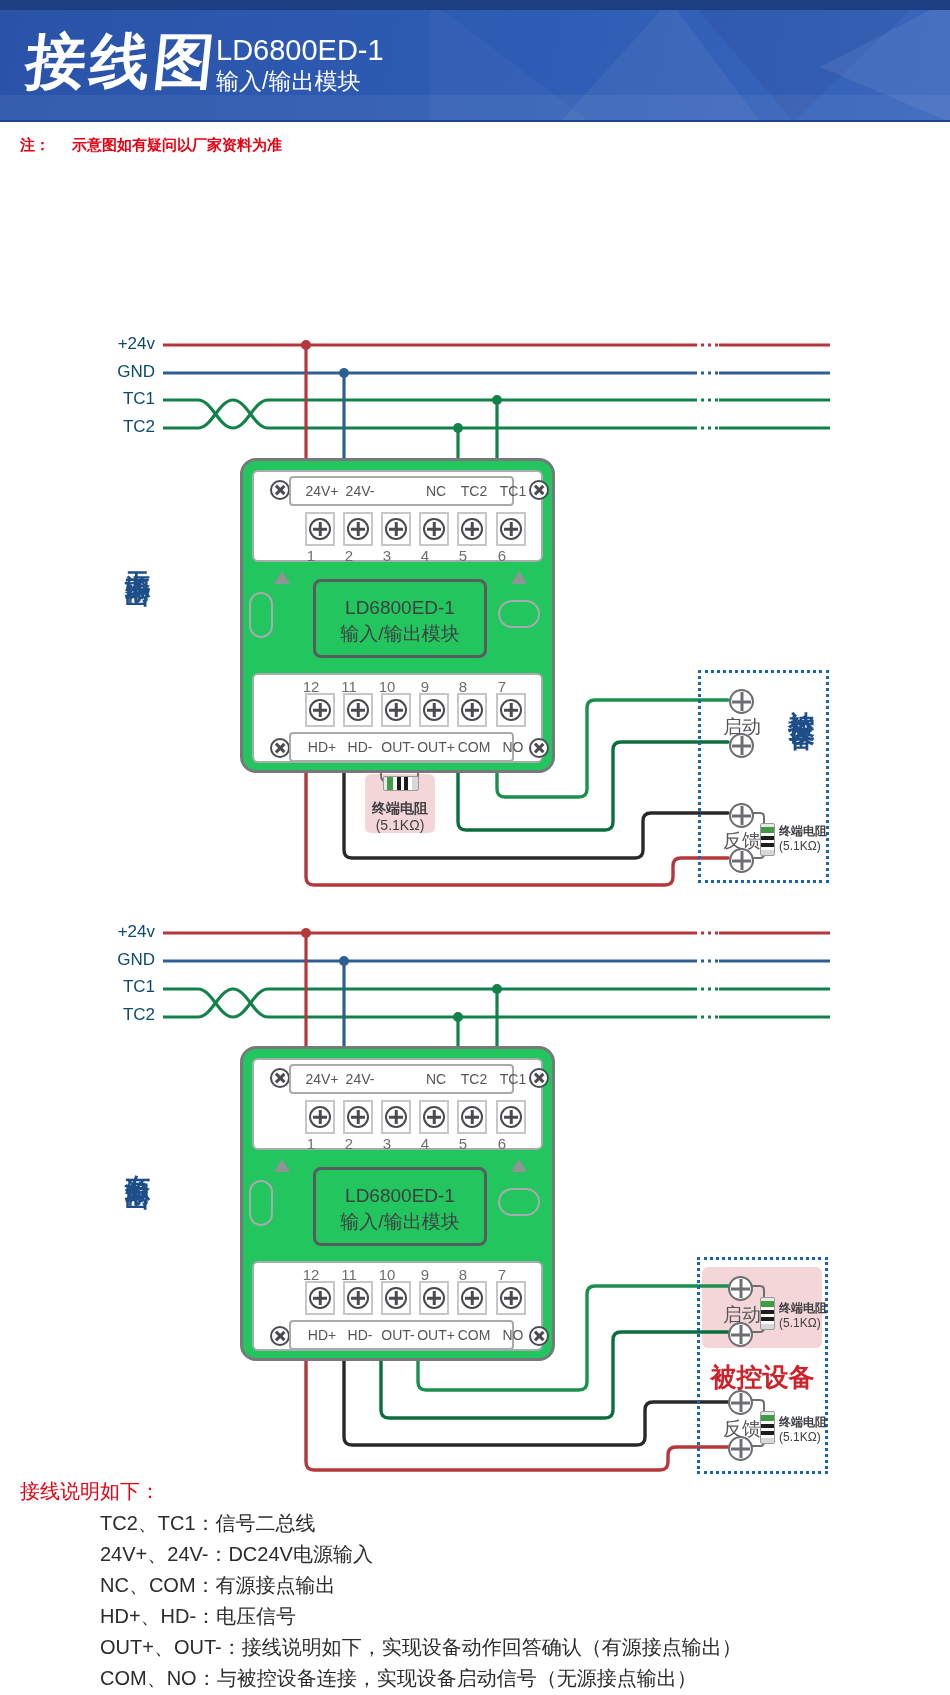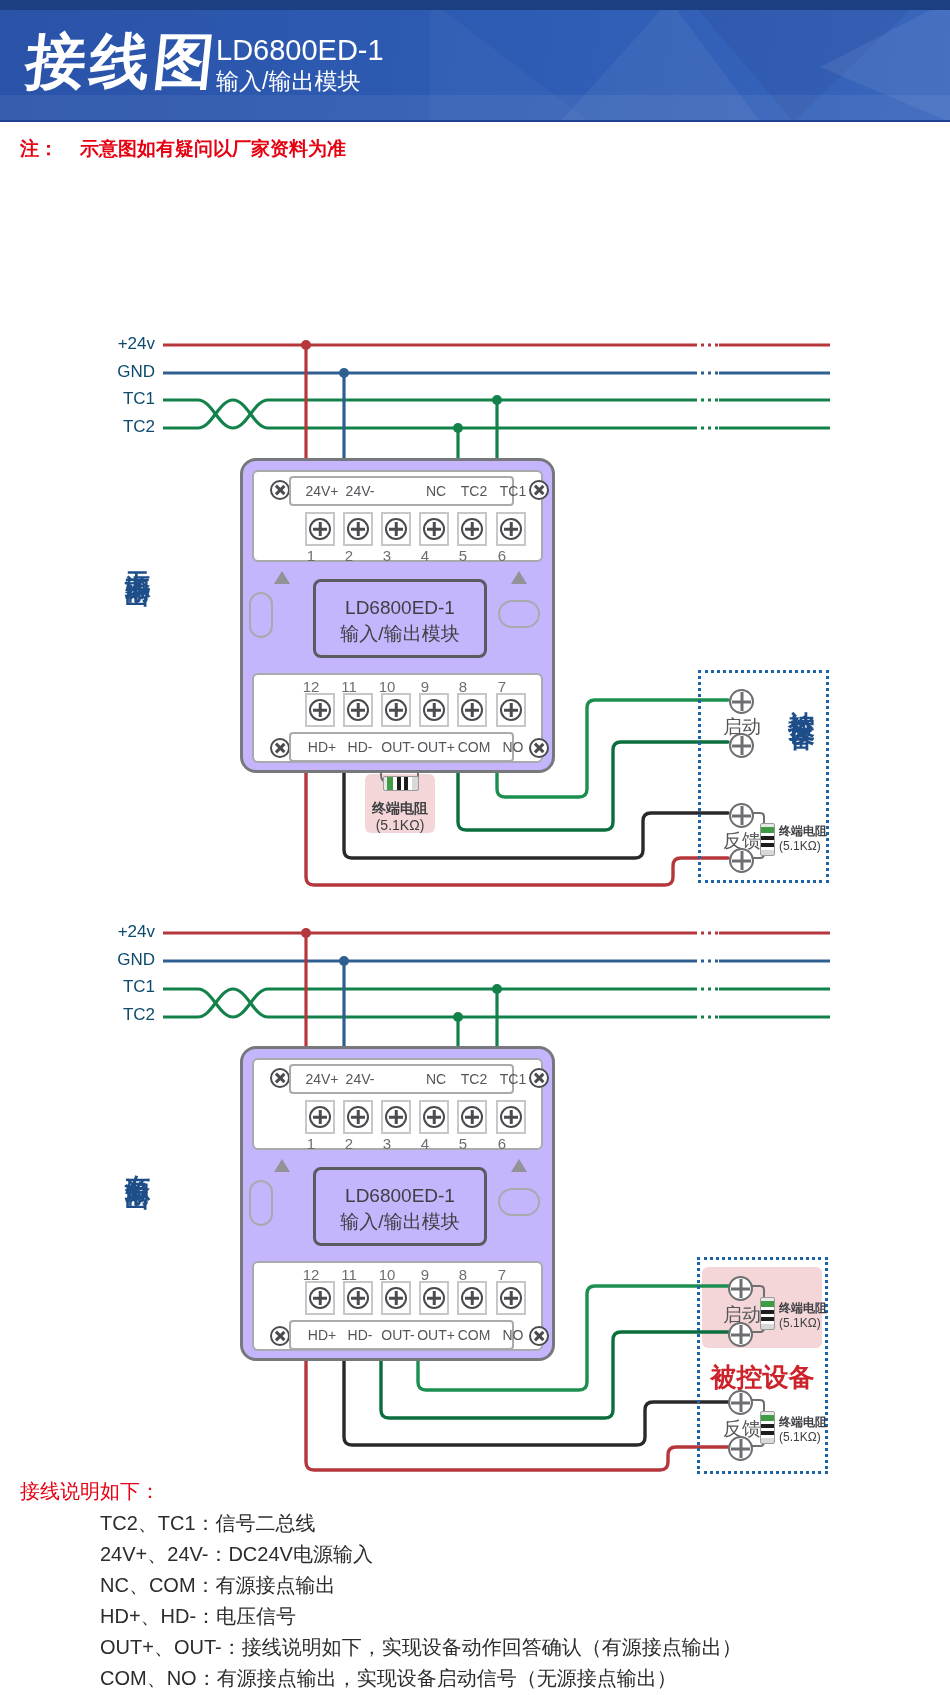--- a/index.html
+++ b/index.html
@@ -17,35 +17,35 @@
   .p1{left:560px;width:200px;background:rgba(255,255,255,0.05);clip-path:polygon(0 100%,55% 0,100% 100%);}
   .p2{left:690px;width:230px;background:rgba(0,0,40,0.06);clip-path:polygon(0 0,100% 0,45% 100%);}
   .p3{left:820px;width:130px;background:rgba(255,255,255,0.07);clip-path:polygon(100% 0,100% 100%,0 55%);}
   .p4{left:430px;width:160px;background:rgba(255,255,255,0.03);clip-path:polygon(0 0,100% 100%,0 100%);}
   .hdr-title{position:absolute;left:26px;top:22px;font-size:60px;font-weight:bold;color:#fff;
              transform:skewX(-6deg);letter-spacing:4px;}
   .hdr-model{position:absolute;left:216px;top:34px;font-size:29px;color:#fff;}
   .hdr-sub{position:absolute;left:216px;top:66px;font-size:23px;color:#fff;}
 
   
-  .note{position:absolute;left:20px;top:136px;font-size:19px;font-weight:bold;color:#e60012;}
+  .note{position:absolute;left:20px;top:136px;font-size:15px;font-weight:bold;color:#e60012;}
   .note .gap{display:inline-block;width:22px;}
   .intro{position:absolute;left:20px;top:162px;width:916px;font-size:21px;line-height:33px;color:#232323;
          text-align:justify;margin:0;}
 
   
   .buslbl{position:absolute;left:58px;width:97px;text-align:right;font-size:17px;color:#0c4a6e;}
   .seclbl{position:absolute;writing-mode:vertical-rl;text-orientation:upright;
           font-size:25px;font-weight:bold;color:#1d4e89;letter-spacing:3px;}
 
   
   .wires{position:absolute;left:0;top:0;z-index:1;}
 
   
-  .module{position:absolute;left:240px;width:315px;height:315px;background:#c4b5fd;
+  .module{position:absolute;left:240px;width:315px;height:315px;background:#22c55e;
           border:3px solid #77787b;border-radius:16px;box-sizing:border-box;z-index:2;}
   .module *{box-sizing:border-box;}
   .strip{position:absolute;left:9px;width:291px;border:2px solid #a8aaad;border-radius:6px;background:#fff;}
   .strip-top{top:9px;height:92px;}
   .strip-bottom{top:212px;height:90px;}
   .lblbox{position:absolute;left:35px;width:225px;height:30px;border:2px solid #a8aaad;border-radius:4px;}
   .lblbox-top{top:4px;}
   .lblbox-bottom{top:57px;}
   .tlbl{position:absolute;top:5px;transform:translateX(-50%);font-size:14px;color:#55565a;white-space:nowrap;}
   .num{position:absolute;transform:translateX(-50%);font-size:15px;color:#6d6e71;}
@@ -411,15 +411,15 @@
     <div class="res-name" style="left:79px;top:154px;">终端电阻</div>
     <div class="res-val" style="left:79px;top:170px;">(5.1KΩ)</div>
   </div>
 
   <div class="legend-heading nowrap">接线说明如下：</div>
   <div class="legend-item" style="top:1510px;">TC2、TC1：信号二总线</div>
   <div class="legend-item" style="top:1541px;">24V+、24V-：DC24V电源输入</div>
   <div class="legend-item" style="top:1572px;">NC、COM：有源接点输出</div>
   <div class="legend-item" style="top:1603px;">HD+、HD-：电压信号</div>
   <div class="legend-item" style="top:1634px;">OUT+、OUT-：接线说明如下，实现设备动作回答确认（有源接点输出）</div>
-  <div class="legend-item" style="top:1665px;">COM、NO：有源接点输出，实现设备启动信号（无源接点输出）</div>
+  <div class="legend-item" style="top:1665px;">COM、NO：与被控设备连接，实现设备启动信号（无源接点输出）</div>
 
 </div>
 
 </body></html>

